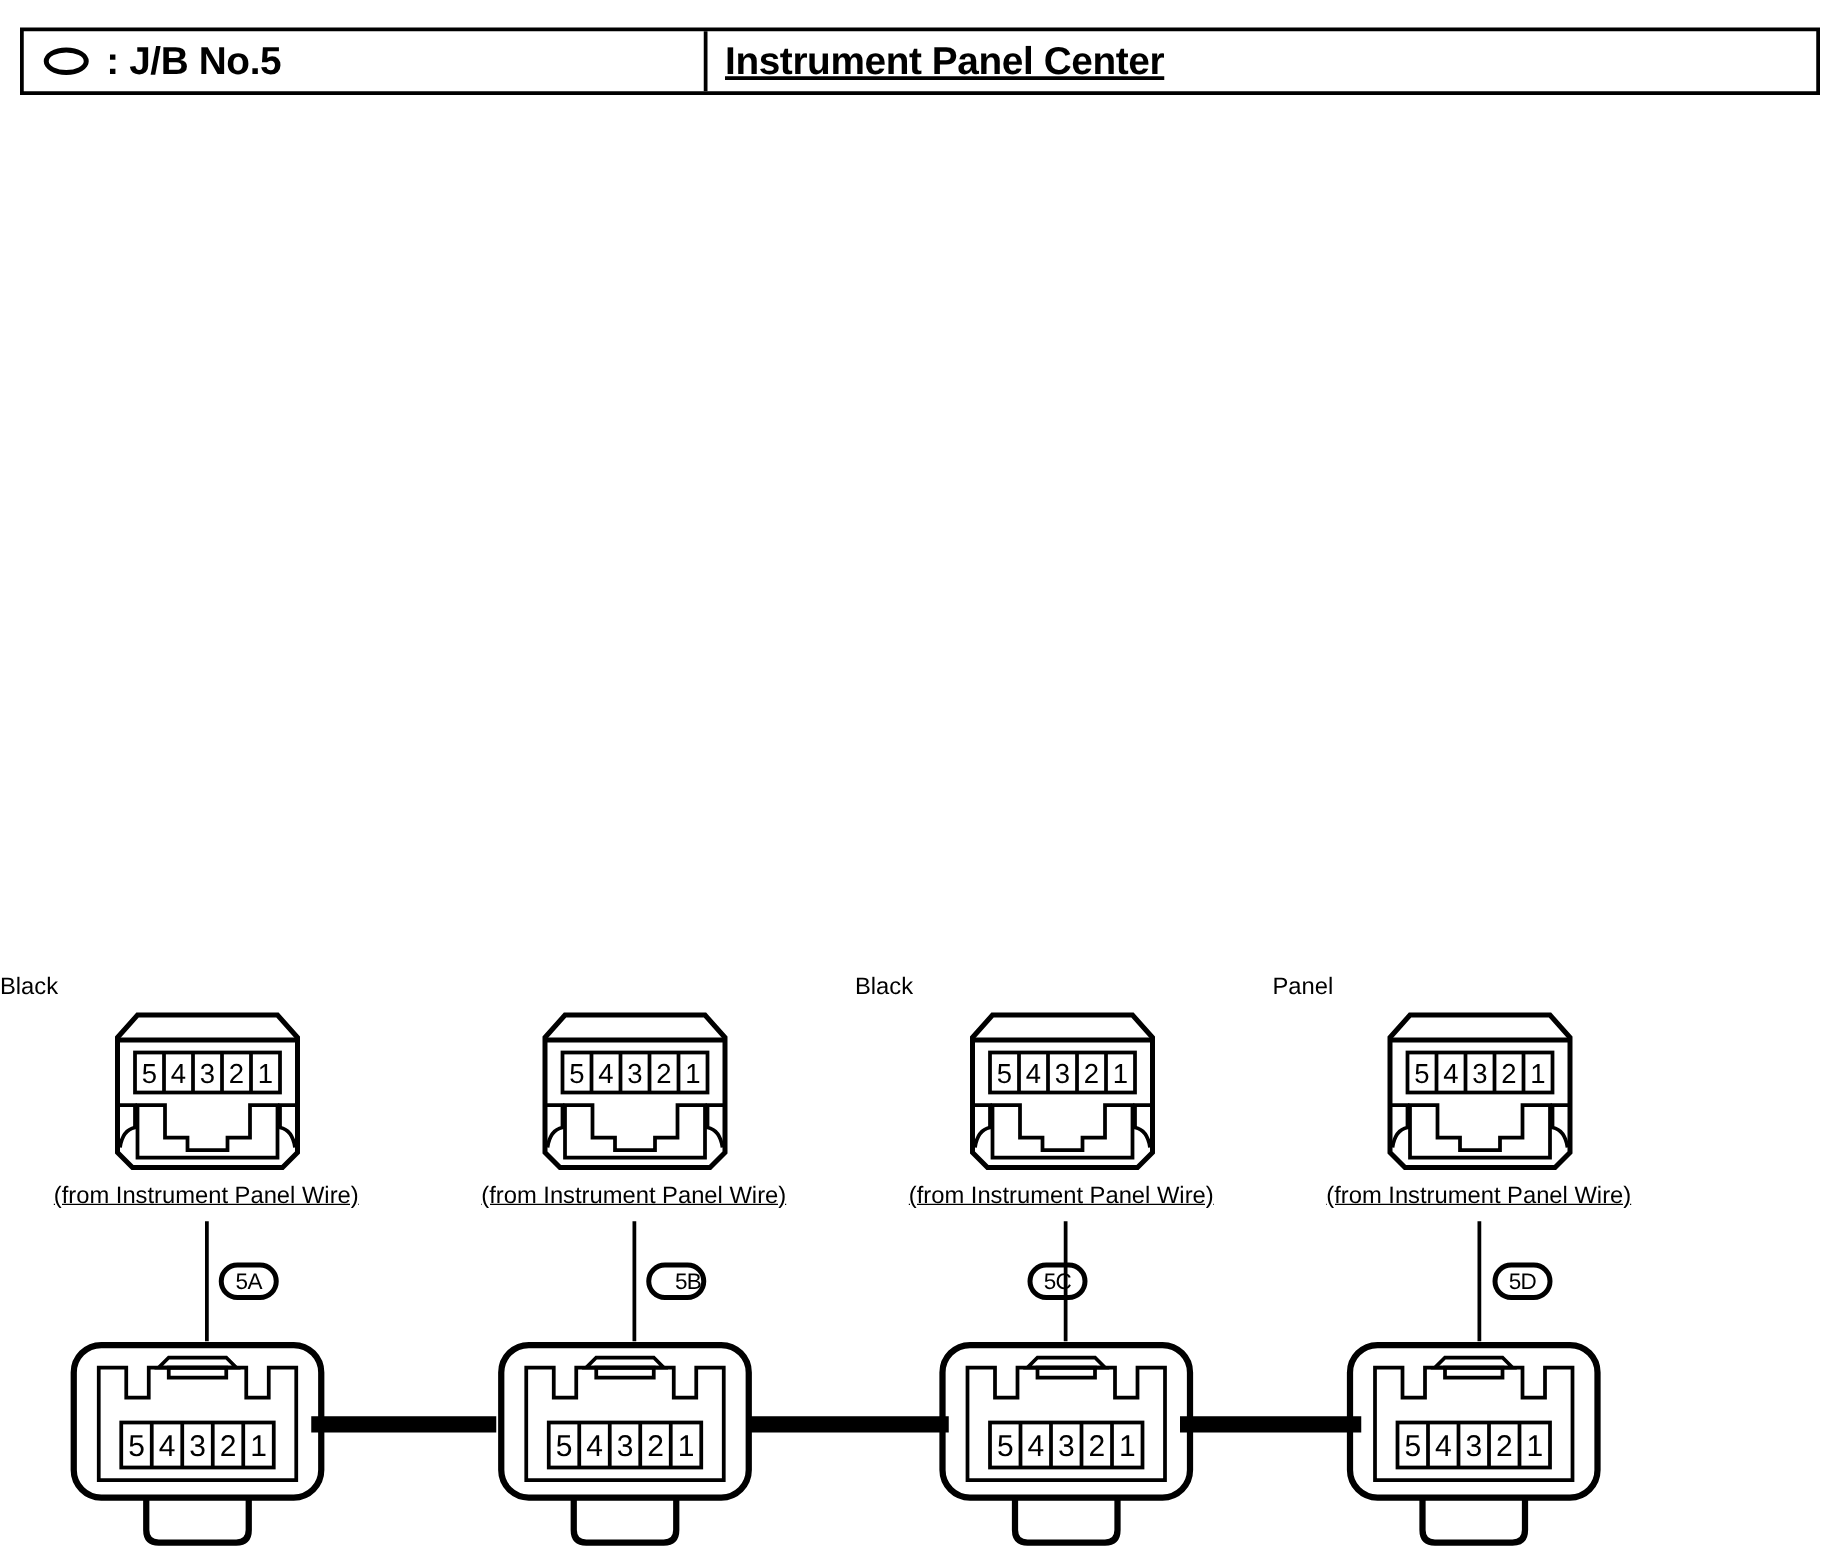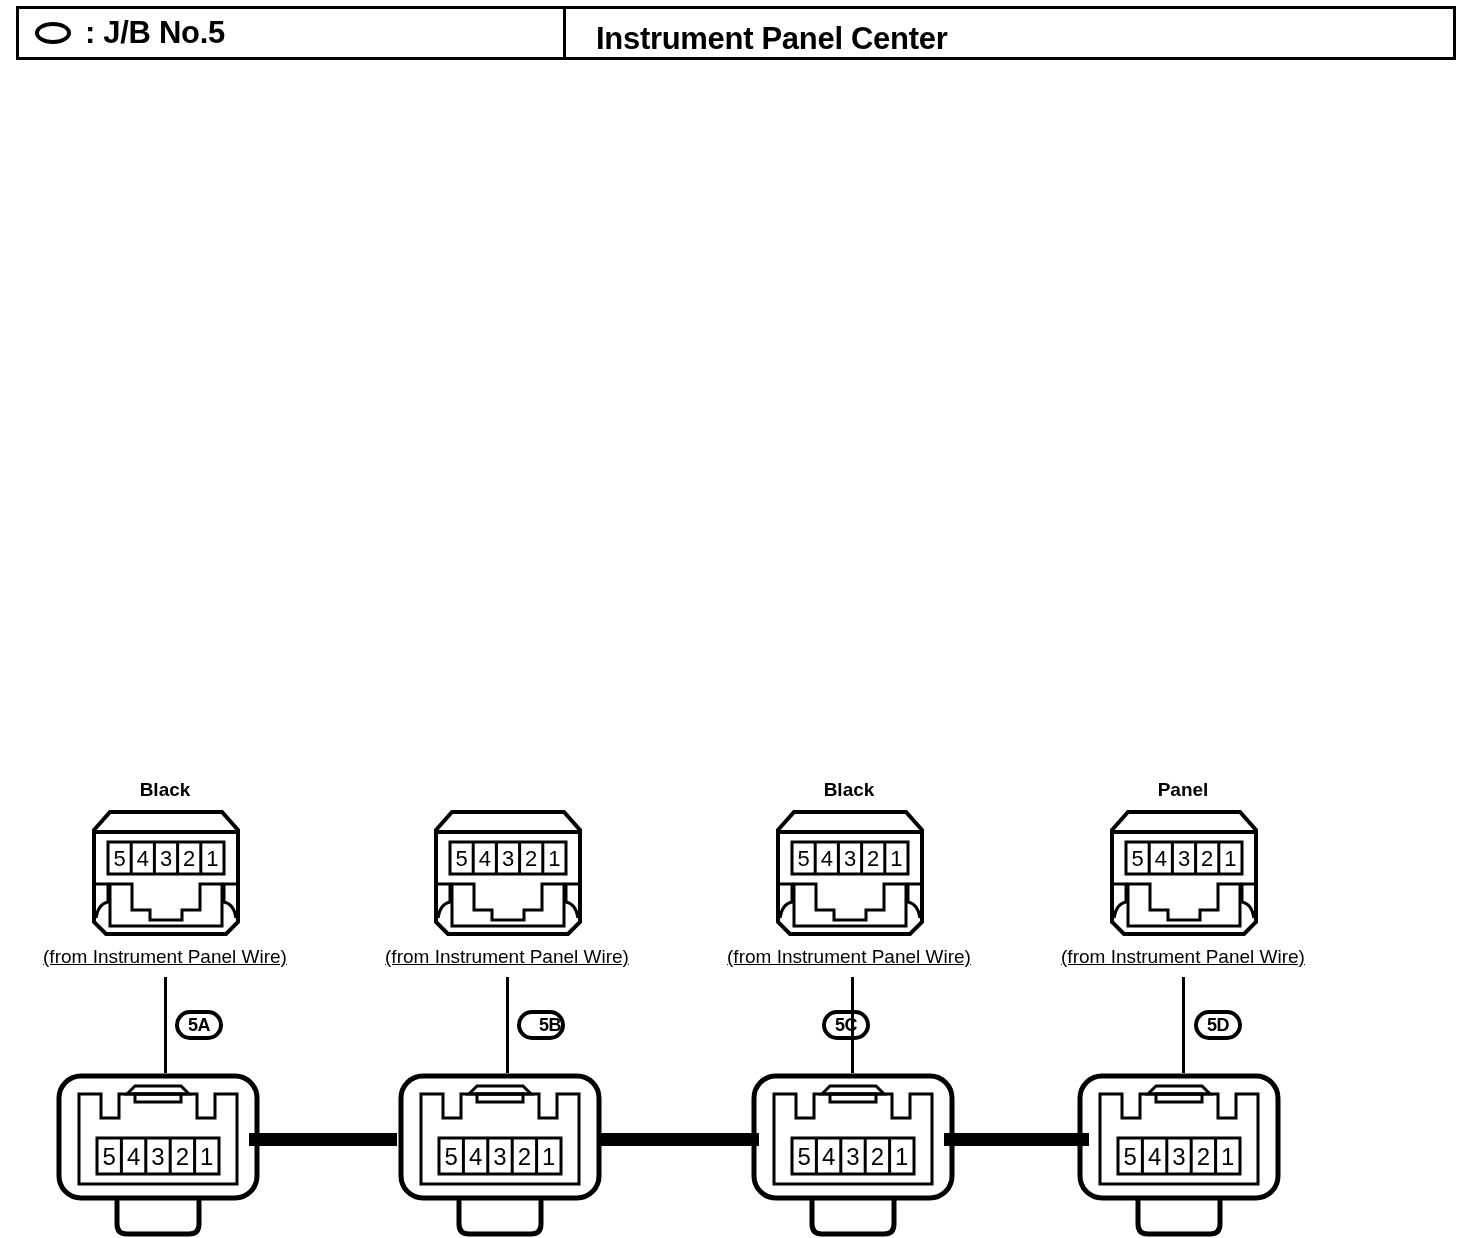--- a/index.html
+++ b/index.html
@@ -14,42 +14,43 @@
     position: relative;
     font-family: "Liberation Sans", sans-serif;
     color: #000000;
     overflow: hidden;
   }
 
   
   .header-bar {
     position: absolute;
     left: 16px;
-    top: 6px;
+    top: 22px;
     width: 1440px;
     height: 54px;
     border: 3px solid #000;
     box-sizing: border-box;
     display: flex;
     align-items: stretch;
   }
   .header-left {
     width: 547px;
     display: flex;
     align-items: center;
     padding-left: 16px;
     box-sizing: border-box;
     border-right: 3px solid #000;
   }
   .header-right {
     flex: 1;
     display: flex;
-    align-items: flex-end;
-    padding-left: 30px;
+    align-items: center;
+    padding-left: 14px;
     box-sizing: border-box;
+    text-decoration: underline;
   }
   .oval-icon {
     width: 36px;
     height: 22px;
     border: 4px solid #000;
     border-radius: 50%;
     box-sizing: border-box;
     margin-right: 14px;
     flex: none;
   }
@@ -74,23 +75,22 @@
     position: absolute;
     top: 778px;
     width: 330px;
   }
 
   .color-label {
     position: absolute;
     top: 0;
     left: 0;
     width: 330px;
-    text-align: center;
     font-size: 19px;
-    font-weight: bold;
+    font-weight: normal;
     height: 24px;
     line-height: 24px;
   }
 
   
   .top-conn {
     position: absolute;
     top: 28px;
     left: 90px;
     width: 152px;
@@ -124,21 +124,21 @@
     top: 1010px;
     width: 48px;
     height: 30px;
     border: 4px solid #000;
     border-radius: 15px;
     box-sizing: border-box;
     display: flex;
     align-items: center;
     justify-content: center;
     font-size: 18px;
-    font-weight: bold;
+    font-weight: normal;
     letter-spacing: -0.5px;
     line-height: 1;
   }
 
   
   .bot-conn {
     position: absolute;
     top: 1072px;
     width: 206px;
     height: 166px;

